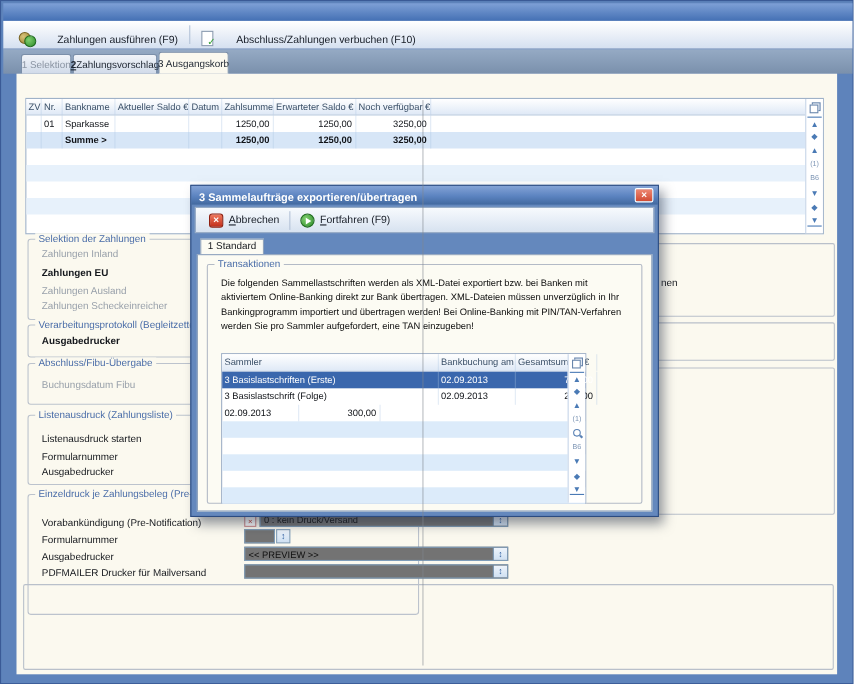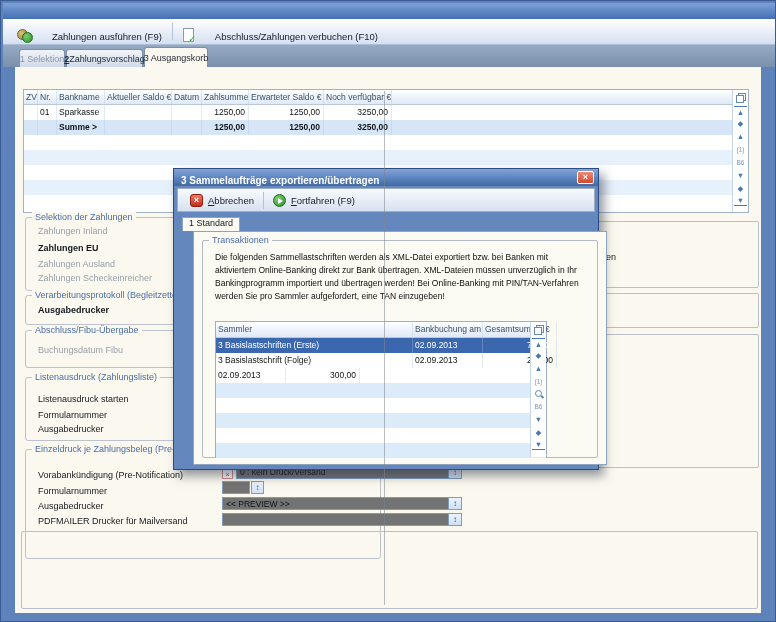--- a/index.html
+++ b/index.html
@@ -109,21 +109,21 @@
   .coins::before{content:"";position:absolute;left:0;top:1px;width:9px;height:9px;border-radius:50%;
                  background:radial-gradient(circle at 35% 35%,#d8c47a,#9a7f2e);border:1px solid #7a6420}
   .coins::after{content:"";position:absolute;left:5px;top:4px;width:9px;height:9px;border-radius:50%;
                 background:radial-gradient(circle at 35% 35%,#7fd06f,#2e8b2a);border:1px solid #1e6b1e}
   .pagecheck{width:12px;height:14px;position:relative}
   .pagecheck::before{content:"";position:absolute;left:0;top:0;width:9px;height:12px;background:#fff;border:1px solid #8a9bb0}
   .pagecheck::after{content:"✓";position:absolute;right:-1px;bottom:-2px;color:#2f9e2f;font-size:9px;font-weight:bold}
   .dtab{position:absolute;left:8px;top:48px;width:58px;height:14px;background:#fcfbf3;
         border:1px solid #8fa3bd;border-bottom:none;box-sizing:border-box;font-size:9px;color:#15181d;
         display:flex;align-items:flex-start;justify-content:center}
-  .dpanel{position:absolute;left:19px;top:62px;width:414px;height:234px;background:#fcfbf3;
+  .dpanel{position:absolute;left:5px;top:62px;width:414px;height:234px;background:#fcfbf3;
           border:1px solid #8fa3bd;box-sizing:border-box}
   .dgroup{position:absolute;left:8px;top:8px;width:396px;height:218px;border:1px solid #b3bac6;border-radius:2px;box-sizing:border-box}
   .dgroup .glabel{background:#fcfbf3}
   .dmsg{position:absolute;left:12px;top:10px;width:374px;font-size:8.5px;line-height:13px;color:#0d0d0d}
   .dtable{position:absolute;left:12px;top:80px;width:332px;height:137px;background:#fff;
           border:1px solid #9fb0c6;box-sizing:border-box}
   .drow{display:flex;height:15px;line-height:15px;font-size:8.5px;color:#101318}
   .dthead{height:15px;line-height:15px;background:linear-gradient(#ffffff,#dfe9f6);border-bottom:1px solid #b8c9de;color:#3b5068}
   .dthead .cell{border-right:1px solid #c6d5e8}
   .drow .cell{border-right:1px solid rgba(170,195,225,.35)}

